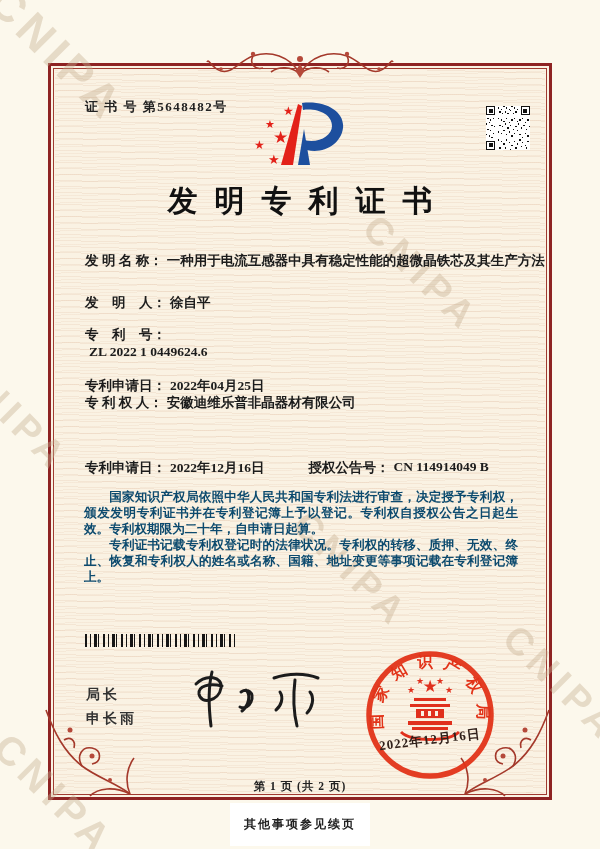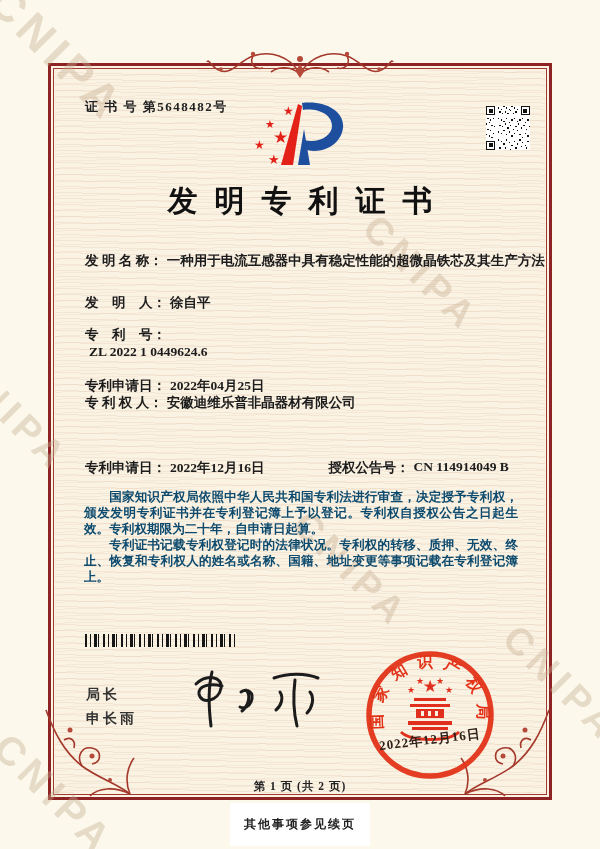--- a/index.html
+++ b/index.html
@@ -44,21 +44,21 @@
   .title{
     position:absolute;left:0;right:0;top:181px;text-align:center;
     font-size:30px;font-weight:bold;letter-spacing:17px;text-indent:17px;z-index:2;color:#111;
   }
   
   .row{position:absolute;left:85px;display:flex;font-weight:bold;font-size:13.5px;z-index:2;white-space:nowrap;color:#1c1c1c;}
   .row .lab{flex:none;}
   .row .val{margin-left:4px;}
   .r1{top:252px;} .r2{top:294px;} .r3{top:326px;flex-direction:column;} .r4{top:377px;}
   .r5{top:394px;} .r6{top:428px;} .r7{top:459px;}
-  .pair2{margin-left:64px;display:flex;}
+  .pair2{margin-left:44px;display:flex;}
   
   .paras{
     position:absolute;left:84px;top:490px;width:434px;z-index:2;
     font-size:12.6px;line-height:16px;font-weight:600;text-align:justify;color:#0c4a6e;font-family:Liberation Mono, monospace;
   }
   .paras p{margin:0;text-indent:2em;}
   
   .barcode{
     position:absolute;left:85px;top:634px;width:153px;height:13px;z-index:2;
     background:

